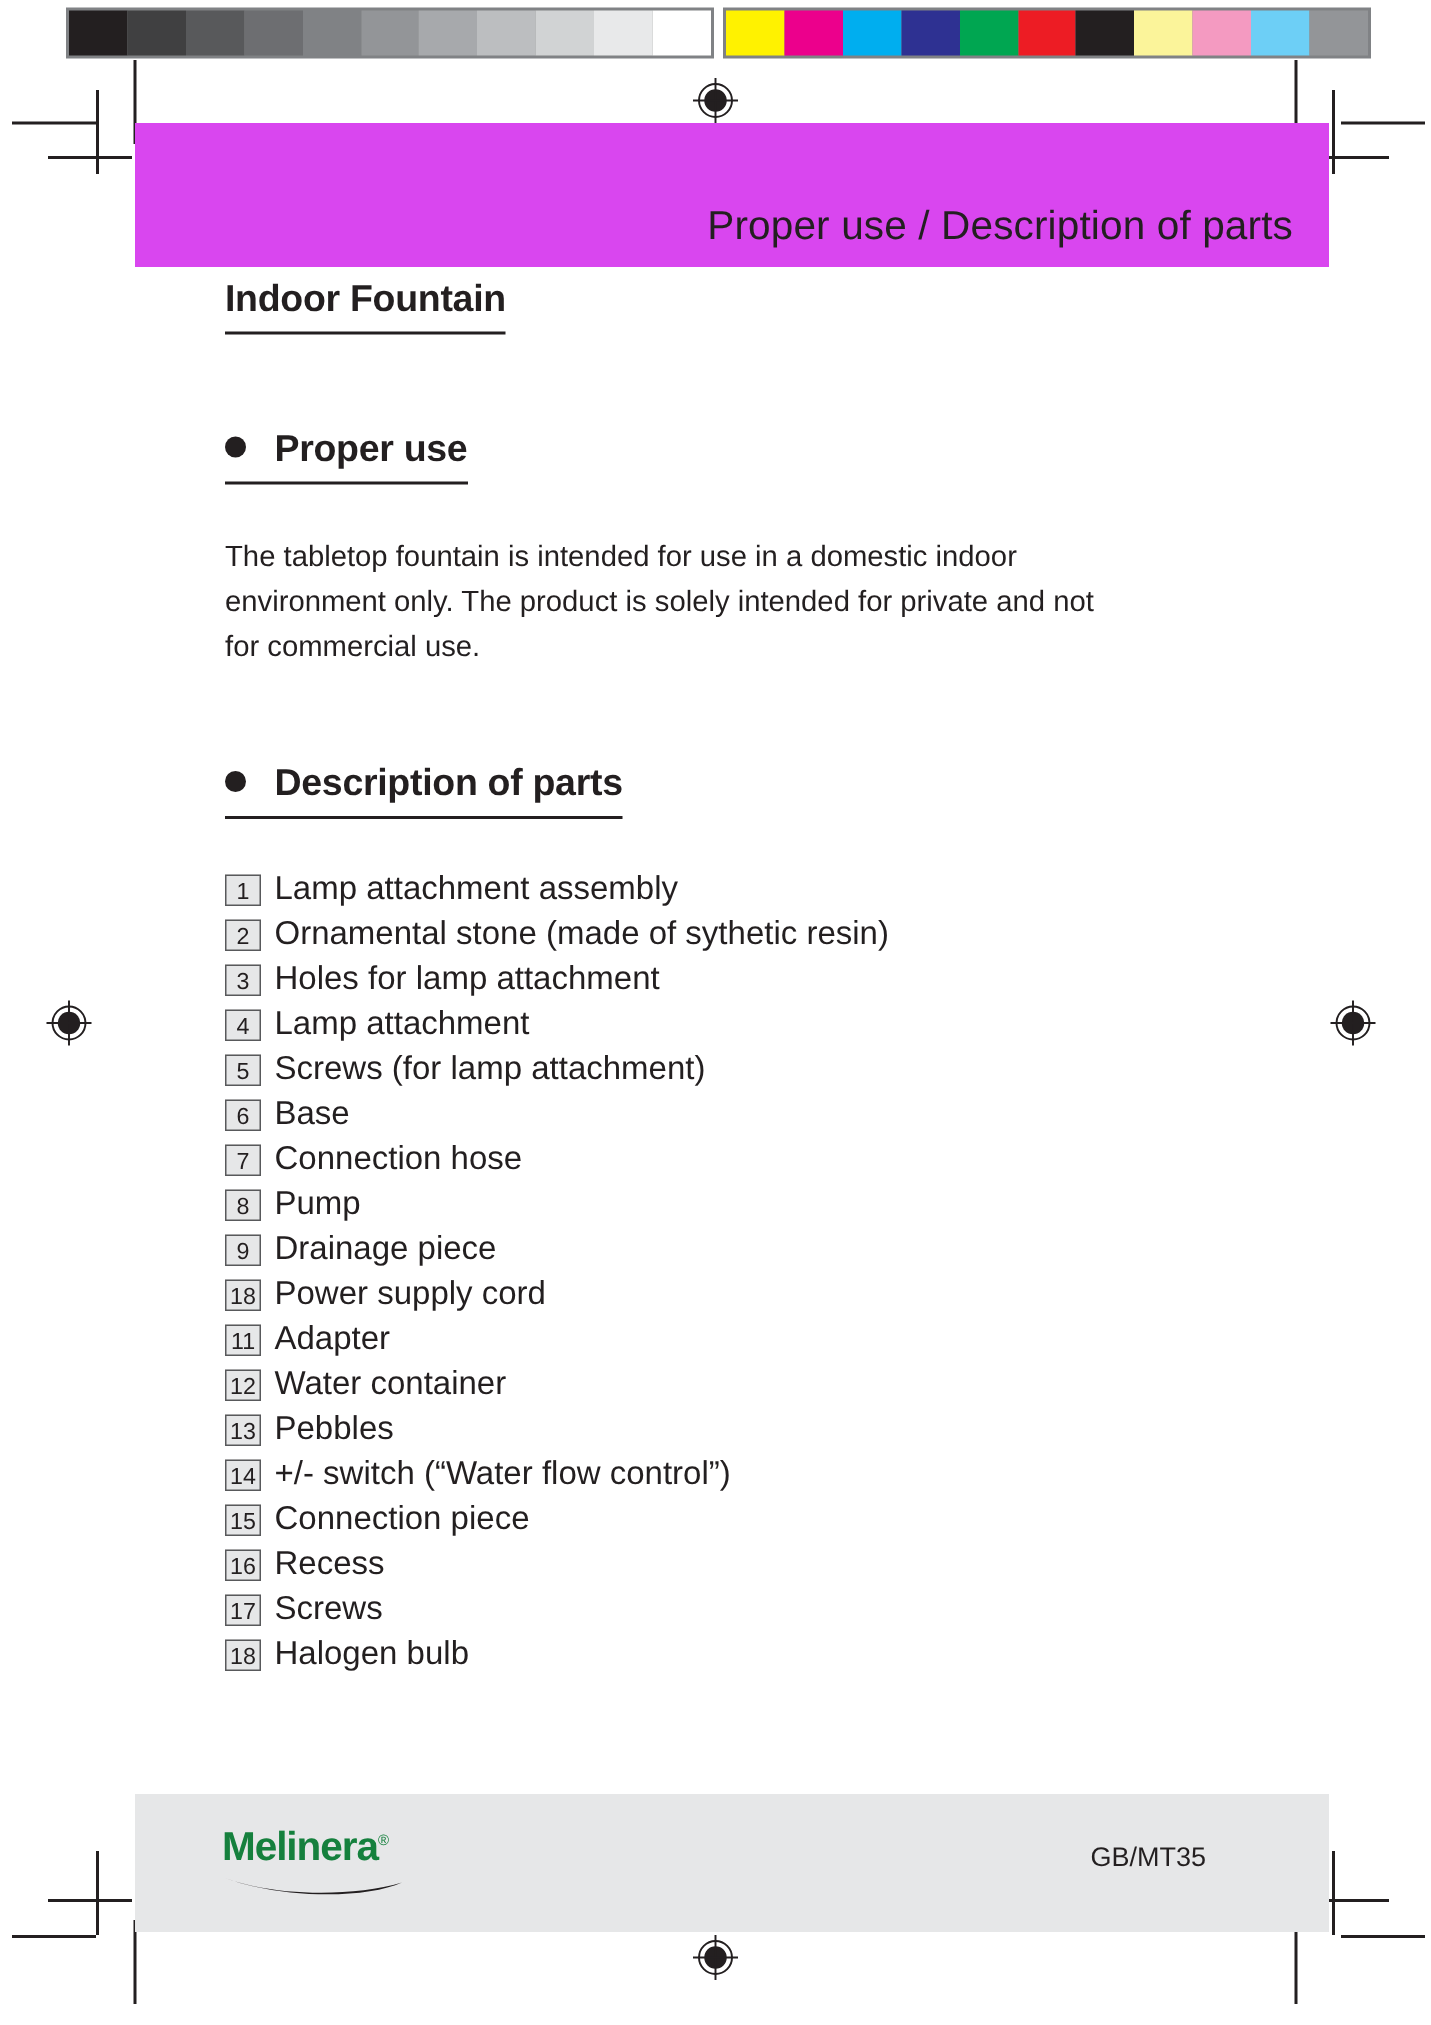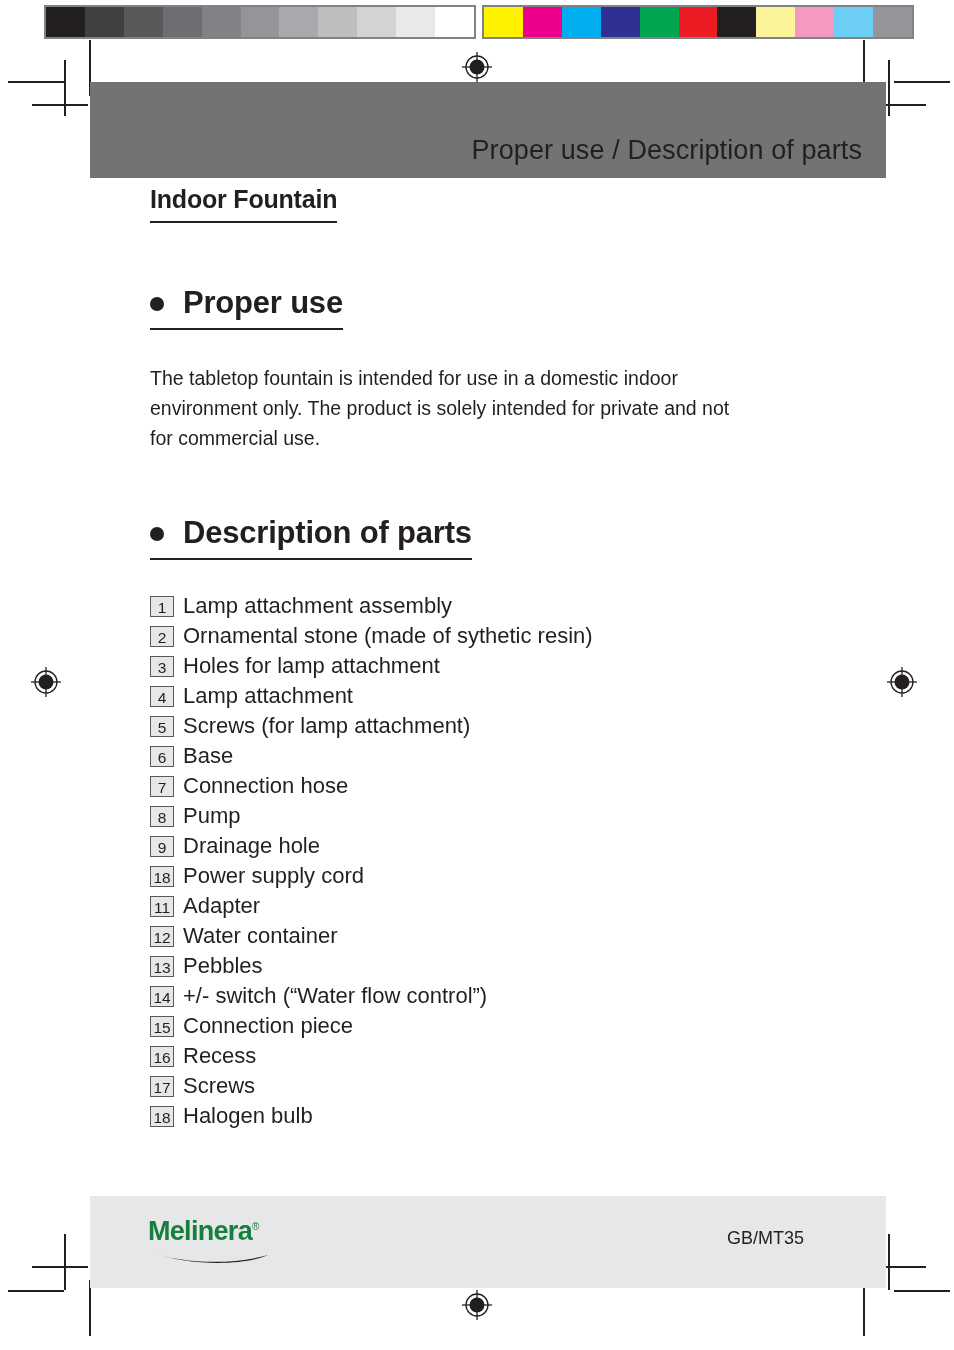--- a/index.html
+++ b/index.html
@@ -51,21 +51,21 @@
     height: 34px;
   }
 
   
   #header-band {
     position: absolute;
     left: 90px;
     top: 82px;
     width: 796px;
     height: 96px;
-    background: #737373;
+    background: #d946ef;
   }
   #header-title {
     position: absolute;
     right: 24px;
     bottom: 12px;
     font-size: 27px;
     font-weight: 400;
     letter-spacing: 0.1px;
     color: #231f20;
     white-space: nowrap;
@@ -146,21 +146,21 @@
   .heading-bullet {
     display: inline-block;
     width: 14px;
     height: 14px;
     border-radius: 50%;
     background: #231f20;
     margin-right: 19px;
     vertical-align: 2px;
   }
   .heading-text {
-    font-size: 31px;
+    font-size: 25px;
     font-weight: bold;
     letter-spacing: -0.2px;
     color: #231f20;
     font-stretch: condensed;
   }
 
   .body-copy {
     margin-top: 33px;
     font-size: 19.5px;
     line-height: 30px;
@@ -341,21 +341,21 @@
         <li class="part-row">
           <span class="part-num">7</span>
           <span class="part-label">Connection hose</span>
         </li>
         <li class="part-row">
           <span class="part-num">8</span>
           <span class="part-label">Pump</span>
         </li>
         <li class="part-row">
           <span class="part-num">9</span>
-          <span class="part-label">Drainage hole</span>
+          <span class="part-label">Drainage piece</span>
         </li>
         <li class="part-row">
           <span class="part-num">18</span>
           <span class="part-label">Power supply cord</span>
         </li>
         <li class="part-row">
           <span class="part-num">11</span>
           <span class="part-label">Adapter</span>
         </li>
         <li class="part-row">

